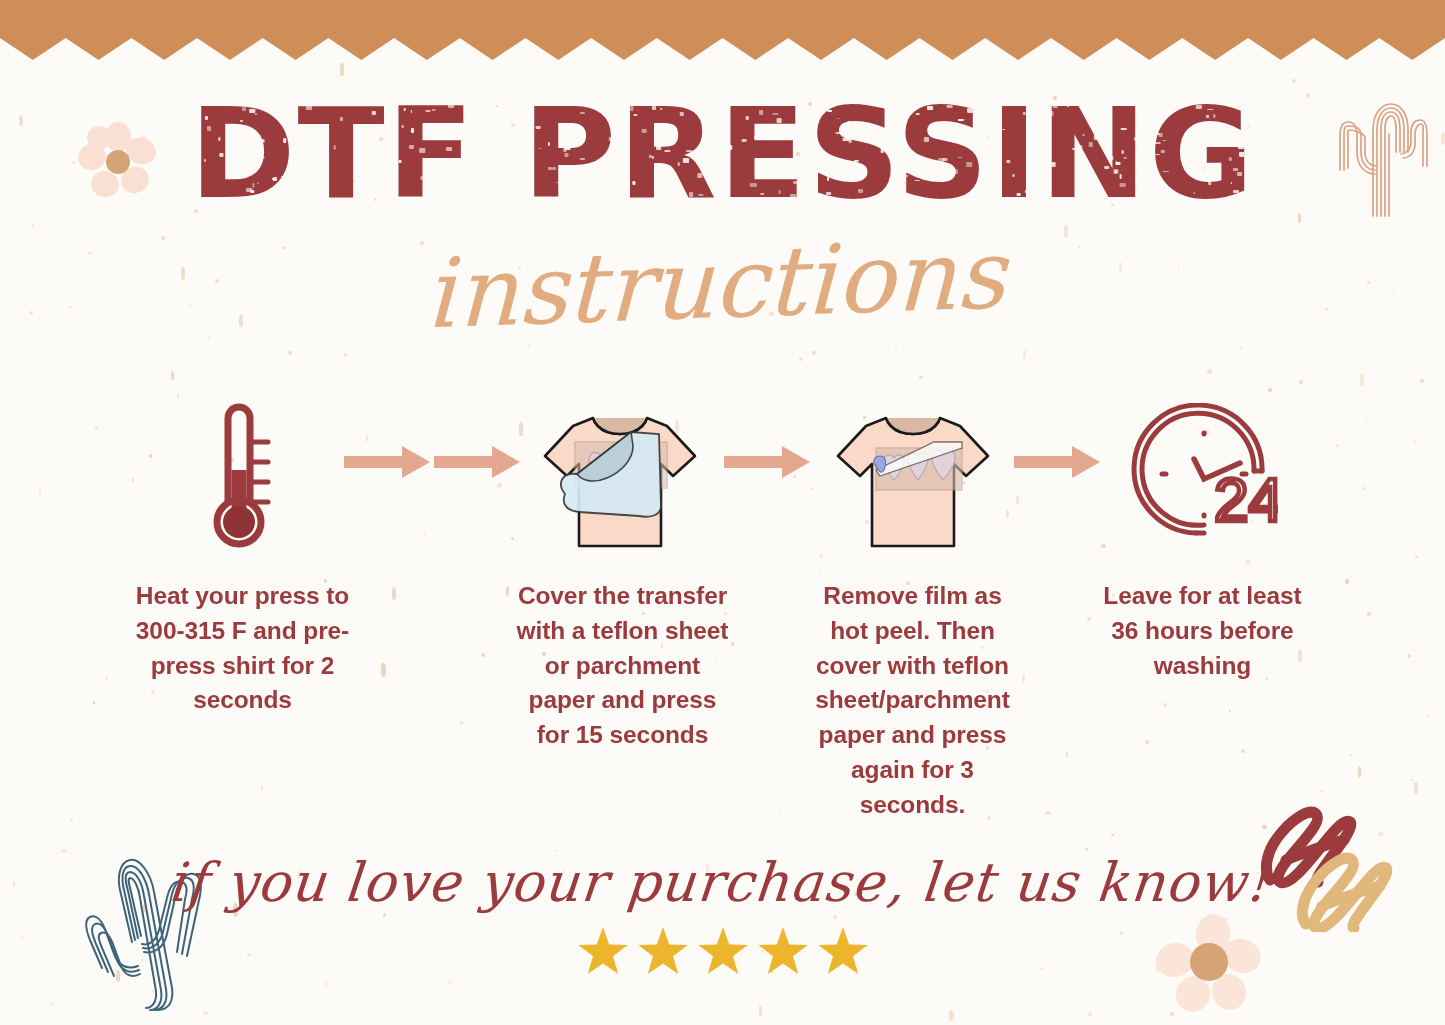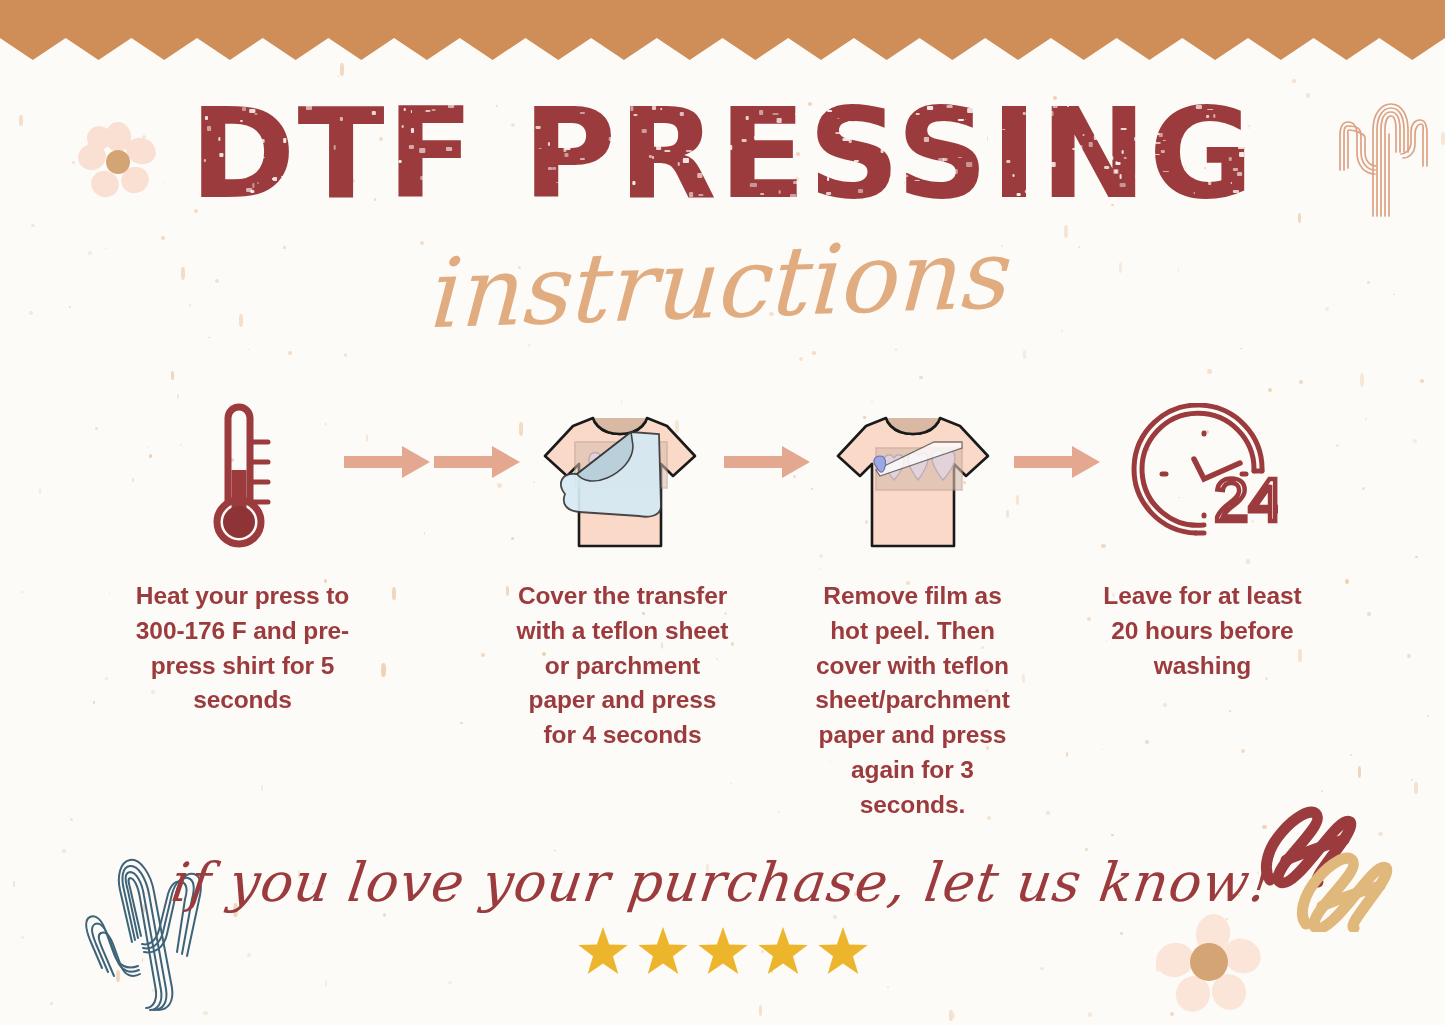--- a/index.html
+++ b/index.html
@@ -415,21 +415,21 @@
         <svg width="110" height="160" viewBox="0 0 110 160">
           <g stroke="#9B3B3D" fill="none" stroke-linecap="round">
             <path d="M40 102 L40 20 A11 11 0 0 1 62 20 L62 102" stroke-width="7"></path>
             <circle cx="51" cy="124" r="22" stroke-width="7"></circle>
             <path d="M51 118 L51 72" stroke-width="15" stroke-linecap="butt"></path>
             <circle cx="51" cy="124" r="16" fill="#8E3437" stroke="none"></circle>
             <path d="M64 44 L80 44 M64 64 L80 64 M64 84 L80 84 M64 104 L80 104" stroke-width="5"></path>
           </g>
         </svg>
       </div>
-      <div class="step-text">Heat your press to 300-176 F and pre-press shirt for 5 seconds</div>
+      <div class="step-text">Heat your press to 300-315 F and pre-press shirt for 2 seconds</div>
     </div>
 
     <div class="arrow">
       <svg width="88" height="34" viewBox="0 0 88 34">
         <path d="M0 11 L58 11 L58 1 L86 17 L58 33 L58 23 L0 23 Z" fill="#E4A790"></path>
       </svg>
     </div>
 
 
     <div class="arrow">
@@ -447,21 +447,21 @@
             <path d="M58 20 C58 20 62 36 85 36 C108 36 112 20 112 20" fill="#D9B8A4" stroke="#1A1A1A" stroke-width="2.6"></path>
             <rect x="40" y="44" width="92" height="46" fill="#D8BCAE" opacity="0.55" stroke="#B99C8D" stroke-width="1.6"></rect>
             <path d="M66 58 C62 52 54 54 54 62 C54 70 66 80 66 80 C66 80 78 70 78 62 C78 54 70 52 66 58 Z" fill="#E2D3DA" stroke="#BDAAB4" stroke-width="1.4"></path>
 
             <path d="M30 96 C22 86 26 74 42 76 L96 34 L124 36 L126 108 C126 118 114 120 104 118 L44 114
                      C32 113 26 106 30 96 Z" fill="#D6EAF5" stroke="#3A3A3A" stroke-width="1.8" opacity="0.92"></path>
             <path d="M42 76 L96 34 L98 48 C98 62 86 74 72 80 C60 85 48 84 42 76 Z" fill="#B8CFDA" stroke="#3A3A3A" stroke-width="1.6" opacity="0.95"></path>
           </g>
         </svg>
       </div>
-      <div class="step-text">Cover the transfer with a teflon sheet or parchment paper and press for 4 seconds</div>
+      <div class="step-text">Cover the transfer with a teflon sheet or parchment paper and press for 15 seconds</div>
     </div>
 
     <div class="arrow">
       <svg width="88" height="34" viewBox="0 0 88 34">
         <path d="M0 11 L58 11 L58 1 L86 17 L58 33 L58 23 L0 23 Z" fill="#E4A790"></path>
       </svg>
     </div>
 
     <div class="step">
       <div class="step-icon">
@@ -502,21 +502,21 @@
             <g stroke-width="5" stroke-linecap="round">
               <path d="M76 30 L76 31"></path>
               <path d="M34 71 L38 71"></path>
               <path d="M76 112 L76 113"></path>
               <path d="M114 71 L118 71"></path>
             </g>
           </g>
           <text x="86" y="118" font-family="'Liberation Sans',sans-serif" font-size="62" fill="none" stroke="#9B3B3D" stroke-width="4.5">24</text>
         </svg>
       </div>
-      <div class="step-text">Leave for at least 20 hours before washing</div>
+      <div class="step-text">Leave for at least 36 hours before washing</div>
     </div>
 
   </div>
 
   <div class="tagline-wrap">
     <span class="tagline">if you love your purchase, let us know!</span>
   </div>
 
   <div class="stars" id="stars"><svg width="54" height="54" viewBox="0 0 54 54" class="star">
         <path d="M27.00 2.00 L33.17 19.51 L51.73 19.97 L36.99 31.24 L42.28 49.03 L27.00 38.50 L11.72 49.03 L17.01 31.24 L2.27 19.97 L20.83 19.51 Z" fill="#EDB52C"></path>

